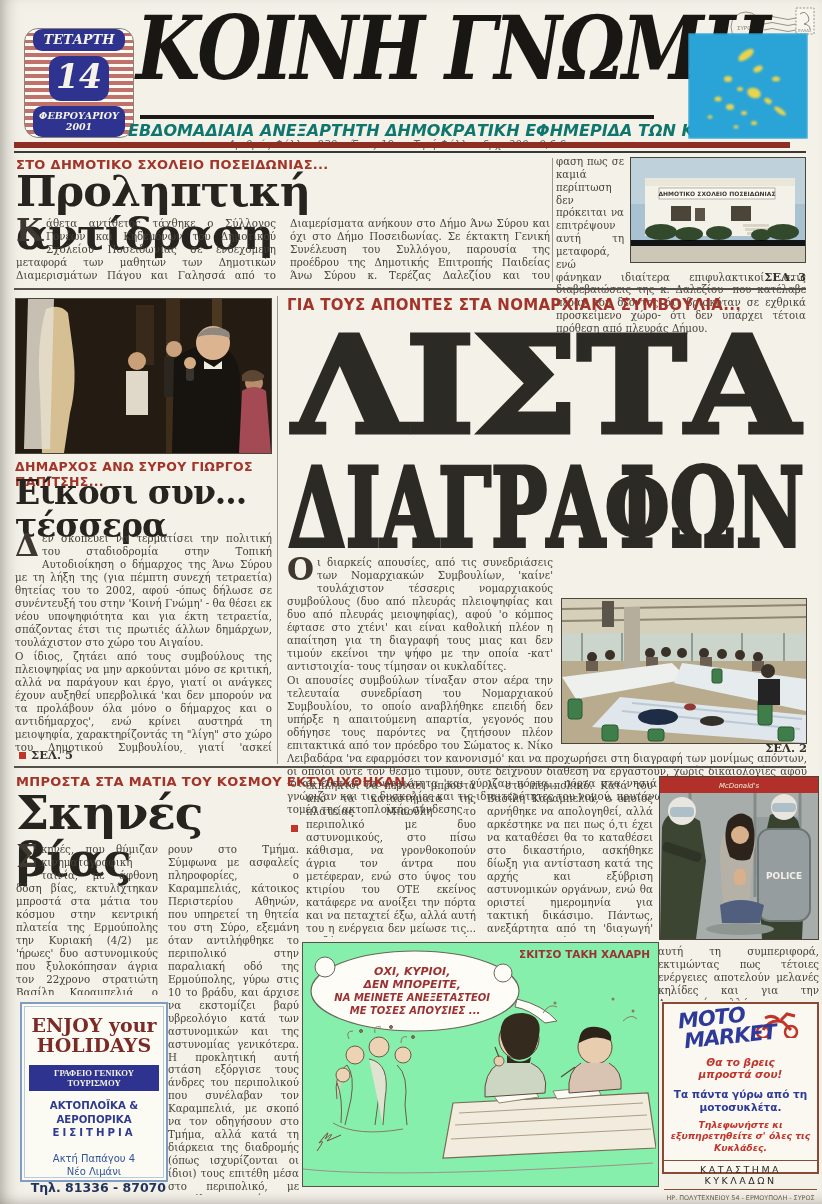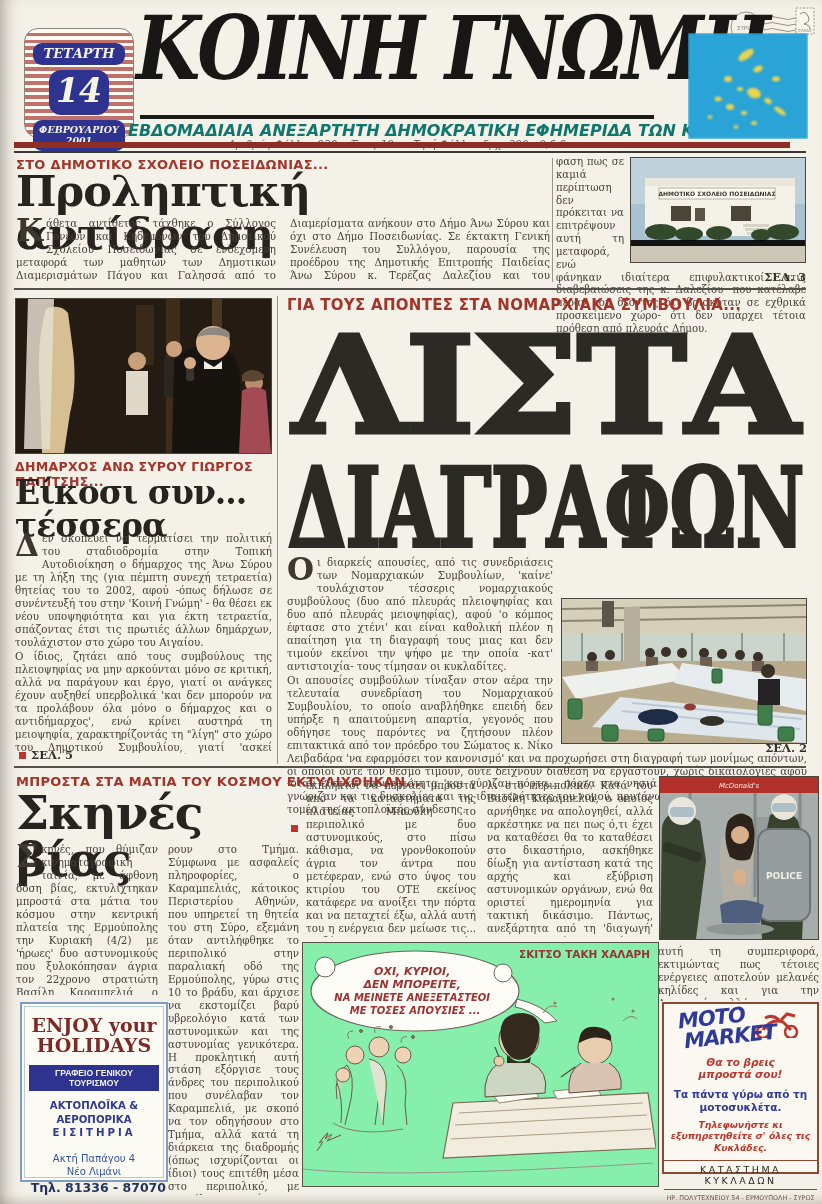--- a/index.html
+++ b/index.html
@@ -2,21 +2,21 @@
 <html><head>
 <meta charset="utf-8">
 <style>
   html,body{margin:0;padding:0;background:#b9b5ad;}
   .page{position:relative;width:822px;height:1204px;margin:0 auto;overflow:hidden;
         background:#f4f1e9;font-family:"DejaVu Serif",serif;color:#3c3832;
         box-shadow:inset 14px 0 18px -12px rgba(90,85,75,.55), inset 0 -10px 14px -10px rgba(90,85,75,.4);}
   .abs{position:absolute;}
   
   .date-box{left:24px;top:28px;width:110px;height:110px;border:1px solid #8a8578;border-radius:14px;
-            background:repeating-linear-gradient(#fdfbf4 0 3.5px,#c0726a 3.5px 7px);padding:14px 8px;box-sizing:border-box;}
+            background:repeating-linear-gradient(#fdfbf4 0 3.5px,#c0726a 3.5px 7px);padding:0 8px;box-sizing:border-box;}
   .db-pill{background:#2e3390;color:#f6f3e6;text-align:center;border-radius:9px;
            font-family:"DejaVu Serif",serif;font-style:italic;font-weight:bold;}
   .db-top{font-size:13px;padding:3px 0 4px;}
   .db-mid{width:60px;margin:5px auto;font-size:33px;padding:1px 0 5px;border-radius:12px;}
   .db-bot{font-size:9.5px;padding:4px 0 5px;}
   .mast-title{left:136px;top:14px;width:522px;height:102px;text-align:center;
               font-family:"DejaVu Serif",serif;font-style:italic;font-weight:bold;font-size:74px;
               letter-spacing:-3px;color:#191713;transform:scaleY(1.18);transform-origin:50% 90%;white-space:nowrap;}
   .mast-rule{left:140px;top:115px;width:514px;height:4px;background:#1d1b17;}
   .mast-sub{left:128px;top:121px;width:538px;text-align:left;font-family:"DejaVu Sans",sans-serif;
@@ -71,21 +71,21 @@
   .v-c4{left:487px;top:779px;width:166px;height:158px;}
   .police-photo{left:659px;top:776px;width:160px;height:164px;}
   .v-c5{left:658px;top:945px;width:161px;height:56px;}
   
   .cartoon{left:302px;top:942px;width:355px;height:243px;border:1px solid #56524a;background:#86efac;}
   .cartoon-credit{position:absolute;right:8px;top:5px;font-size:10.5px;color:#9c3132;font-family:"DejaVu Sans",sans-serif;font-weight:bold;}
   
   .ad-hol{left:20px;top:1002px;width:148px;height:180px;border:2px solid #7f9cc4;outline:1px solid #b9c9de;outline-offset:-5px;
           background:#fbfaf3;text-align:center;font-family:"DejaVu Serif",serif;box-sizing:border-box;padding-top:12px;}
   .ad-hol-title{color:#7c2a28;font-weight:bold;font-size:19px;line-height:1.05;}
-  .ad-hol-banner{background:#2e3390;color:#f5f2e8;font-size:8.6px;font-weight:bold;margin:9px 7px 8px;padding:3px 0;font-family:Liberation Sans, sans-serif;}
+  .ad-hol-banner{background:#2e3390;color:#f5f2e8;font-size:8.6px;font-weight:bold;margin:9px 7px 8px;padding:3px 0;font-family:Liberation Serif, serif;}
   .ad-hol-blue{color:#2e3a8f;font-weight:bold;font-size:10.2px;font-family:"DejaVu Sans",sans-serif;line-height:1.35;}
   .ad-hol-addr{color:#31559c;font-size:10px;margin-top:12px;line-height:1.3;font-family:"DejaVu Sans",sans-serif;}
   .ad-hol-tel{color:#23345c;font-weight:bold;font-size:12.5px;font-family:"DejaVu Sans",sans-serif;line-height:1.3;margin-top:2px;text-align:right;}
   
   .ad-moto{left:662px;top:1002px;width:157px;height:172px;border:2px solid #8a4a33;background:#faf8f0;
            text-align:center;box-sizing:border-box;font-family:"DejaVu Sans",sans-serif;padding-top:6px;}
   .moto-logo{position:relative;height:46px;}
   .moto-word{font-style:italic;font-weight:bold;color:#2e3a9a;letter-spacing:-1px;line-height:.8;}
   .moto-w1{font-size:21px;transform:rotate(-6deg);display:inline-block;}
   .moto-w2{font-size:21px;transform:rotate(-6deg) translateX(6px);display:inline-block;}

